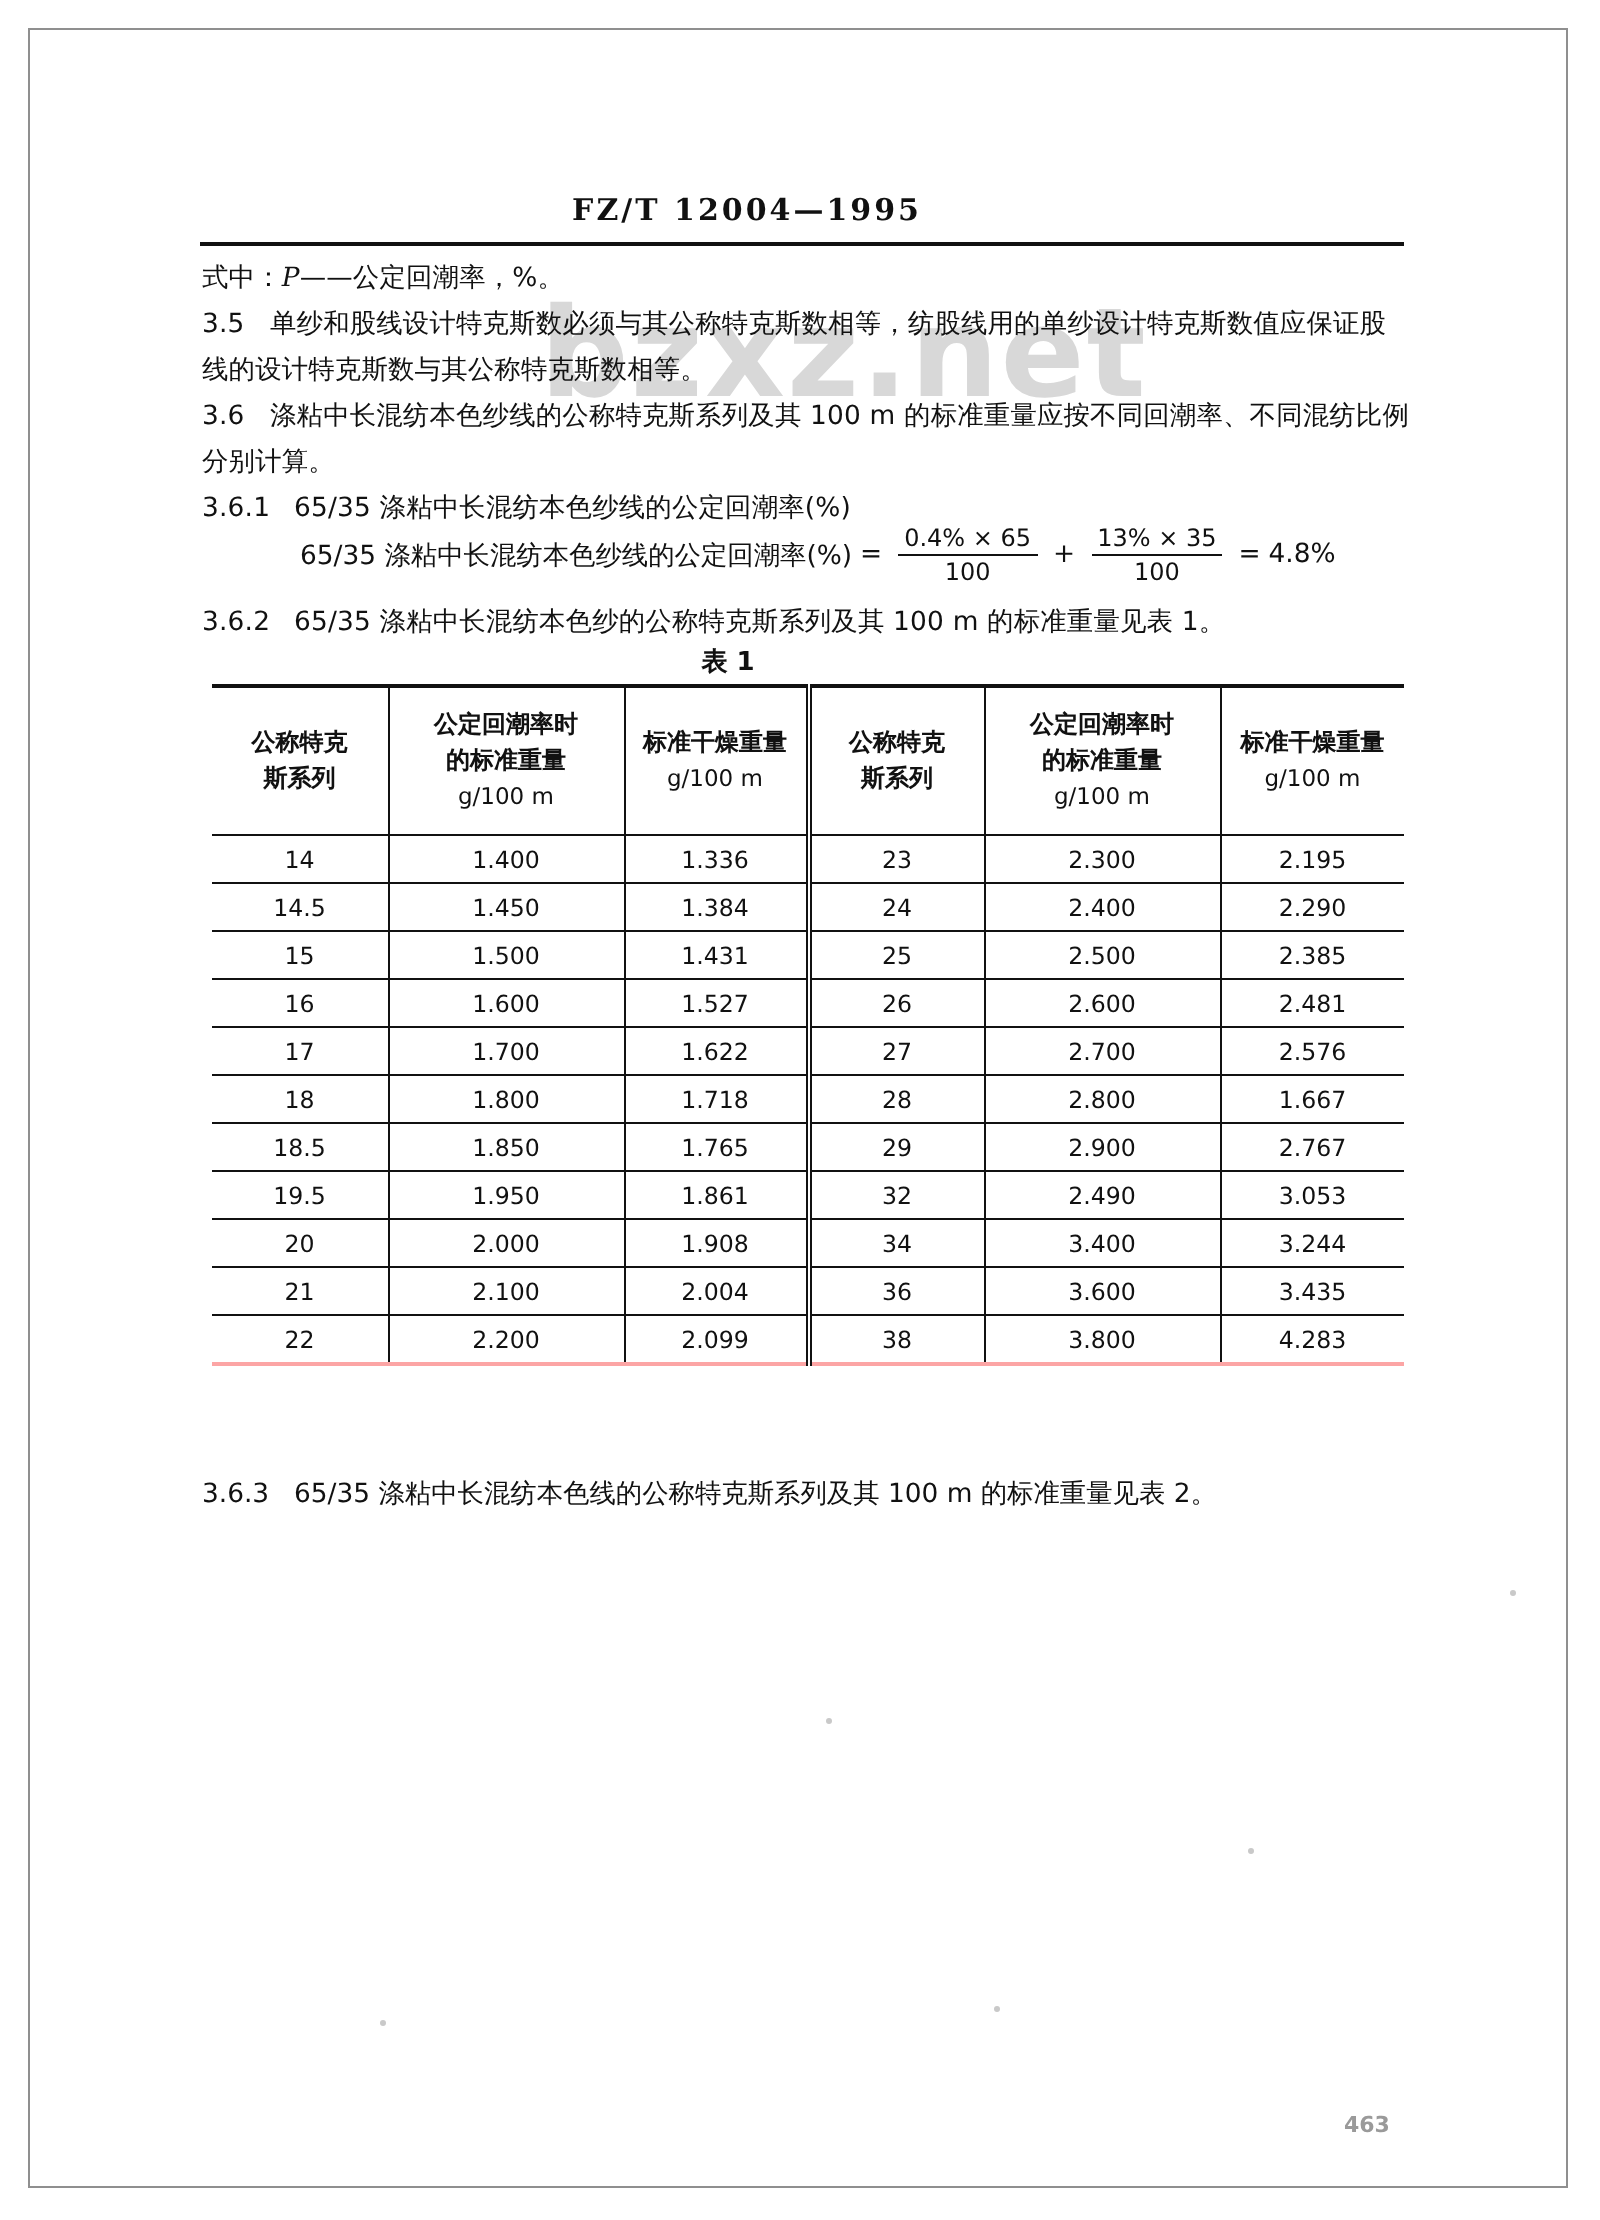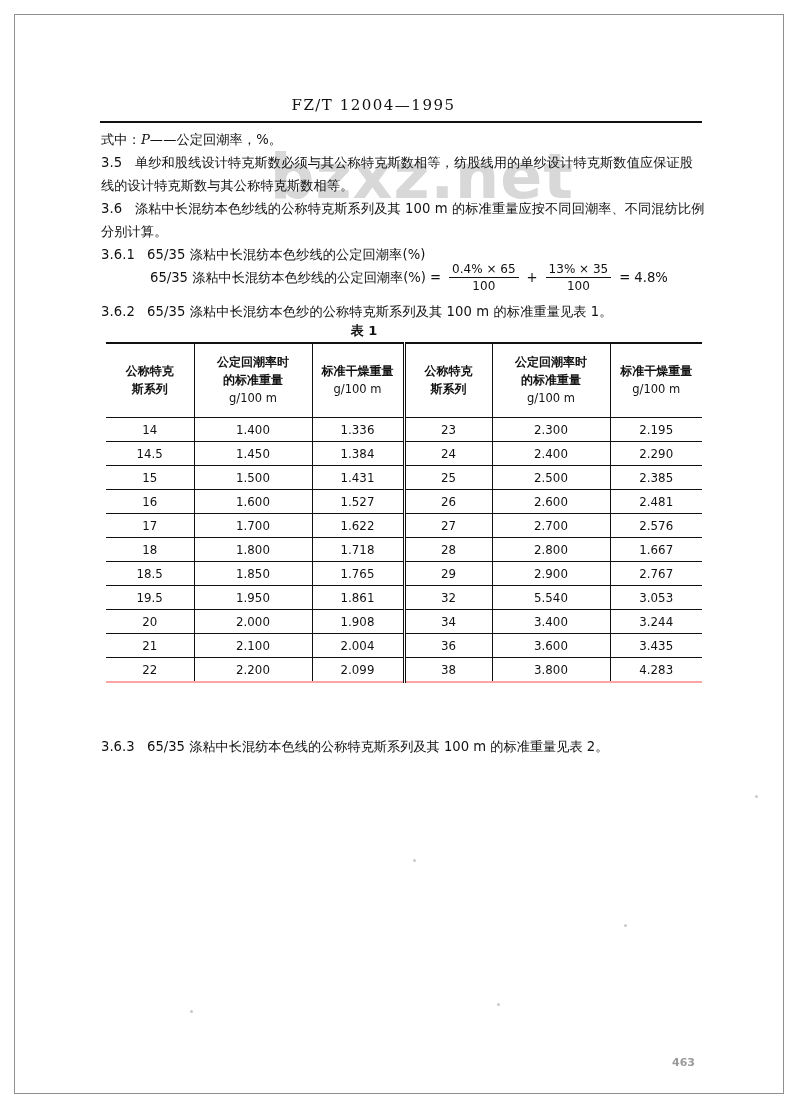--- a/index.html
+++ b/index.html
@@ -50,21 +50,21 @@
   }
 
   
   .std-header {
     position: absolute;
     left: 0;
     top: 96px;
     width: 747px;
     text-align: center;
     font-size: 15px;
-    font-weight: normal;
+    font-weight: bold;
     letter-spacing: 1.5px;
     font-family: "DejaVu Serif", "Liberation Serif", serif;
     z-index: 2;
   }
   .header-rule {
     position: absolute;
     left: 100px;
     top: 121px;
     width: 602px;
     height: 2px;
@@ -371,21 +371,21 @@
             <td class="div-left">1.765</td>
             <td>29</td>
             <td>2.900</td>
             <td>2.767</td>
           </tr>
           <tr>
             <td>19.5</td>
             <td>1.950</td>
             <td class="div-left">1.861</td>
             <td>32</td>
-            <td>5.540</td>
+            <td>2.490</td>
             <td>3.053</td>
           </tr>
           <tr>
             <td>20</td>
             <td>2.000</td>
             <td class="div-left">1.908</td>
             <td>34</td>
             <td>3.400</td>
             <td>3.244</td>
           </tr>

